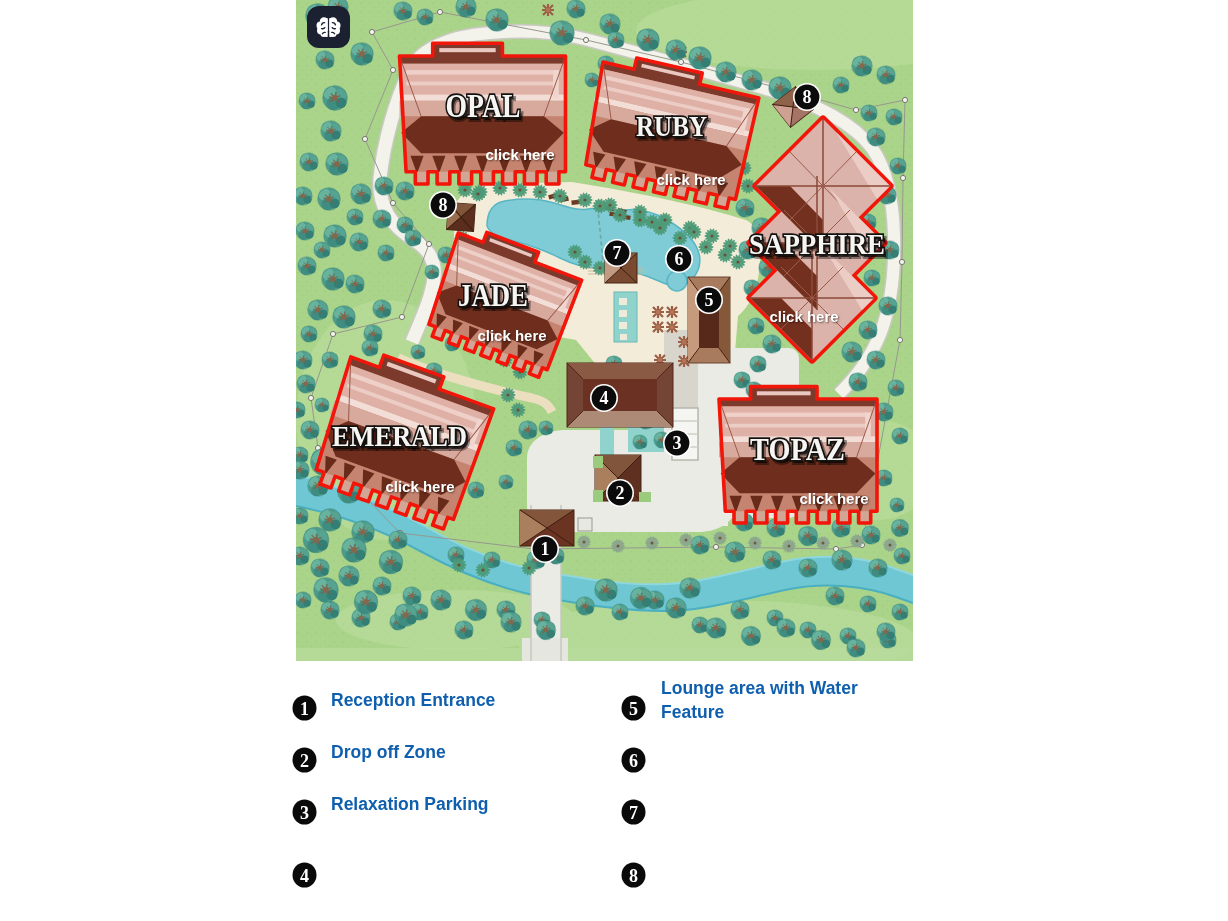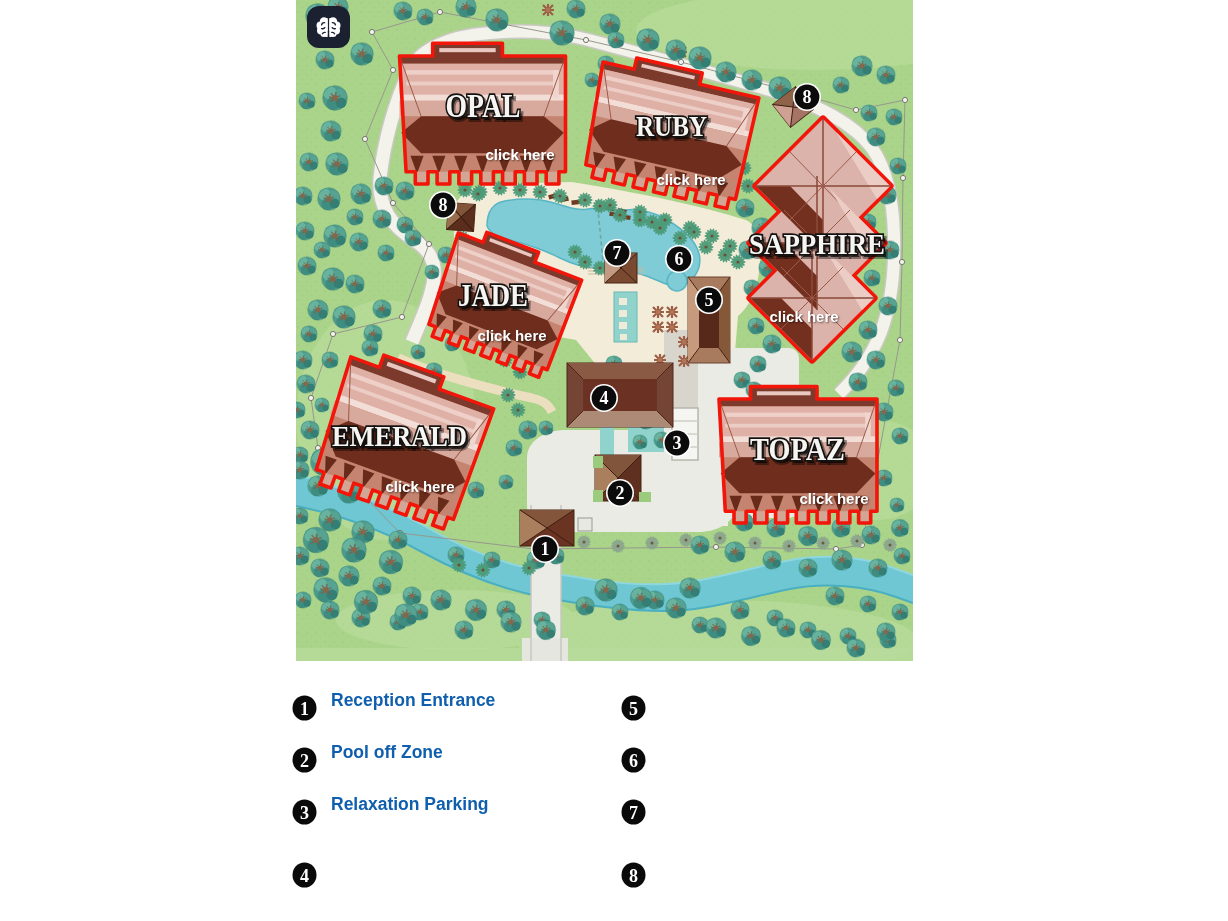--- a/index.html
+++ b/index.html
@@ -687,37 +687,38 @@
 <div class="lnum" style="left:292px;top:695px"><svg width="25" height="26" viewBox="0 0 25 26">
         <ellipse cx="12.5" cy="13" rx="12" ry="12.6" fill="#0a0a0a"></ellipse>
         <text x="12.5" y="19.5" font-family="Liberation Serif, serif" font-weight="bold" font-size="18" fill="#ffffff" text-anchor="middle">1</text>
       </svg></div>
 <div class="ltxt" style="left:331px;top:688px">Reception Entrance</div>
 
 <div class="lnum" style="left:292px;top:747px"><svg width="25" height="26" viewBox="0 0 25 26">
         <ellipse cx="12.5" cy="13" rx="12" ry="12.6" fill="#0a0a0a"></ellipse>
         <text x="12.5" y="19.5" font-family="Liberation Serif, serif" font-weight="bold" font-size="18" fill="#ffffff" text-anchor="middle">2</text>
       </svg></div>
-<div class="ltxt" style="left:331px;top:740px">Pool off Zone</div>
+<div class="ltxt" style="left:331px;top:740px">Drop off Zone</div>
 
 <div class="lnum" style="left:292px;top:799px"><svg width="25" height="26" viewBox="0 0 25 26">
         <ellipse cx="12.5" cy="13" rx="12" ry="12.6" fill="#0a0a0a"></ellipse>
         <text x="12.5" y="19.5" font-family="Liberation Serif, serif" font-weight="bold" font-size="18" fill="#ffffff" text-anchor="middle">3</text>
       </svg></div>
 <div class="ltxt" style="left:331px;top:792px">Relaxation Parking</div>
 
 <div class="lnum" style="left:292px;top:862px"><svg width="25" height="26" viewBox="0 0 25 26">
         <ellipse cx="12.5" cy="13" rx="12" ry="12.6" fill="#0a0a0a"></ellipse>
         <text x="12.5" y="19.5" font-family="Liberation Serif, serif" font-weight="bold" font-size="18" fill="#ffffff" text-anchor="middle">4</text>
       </svg></div>
 
 <div class="lnum" style="left:621px;top:695px"><svg width="25" height="26" viewBox="0 0 25 26">
         <ellipse cx="12.5" cy="13" rx="12" ry="12.6" fill="#0a0a0a"></ellipse>
         <text x="12.5" y="19.5" font-family="Liberation Serif, serif" font-weight="bold" font-size="18" fill="#ffffff" text-anchor="middle">5</text>
       </svg></div>
+<div class="ltxt" style="left:661px;top:676px">Lounge area with Water<br>Feature</div>
 
 <div class="lnum" style="left:621px;top:747px"><svg width="25" height="26" viewBox="0 0 25 26">
         <ellipse cx="12.5" cy="13" rx="12" ry="12.6" fill="#0a0a0a"></ellipse>
         <text x="12.5" y="19.5" font-family="Liberation Serif, serif" font-weight="bold" font-size="18" fill="#ffffff" text-anchor="middle">6</text>
       </svg></div>
 
 <div class="lnum" style="left:621px;top:799px"><svg width="25" height="26" viewBox="0 0 25 26">
         <ellipse cx="12.5" cy="13" rx="12" ry="12.6" fill="#0a0a0a"></ellipse>
         <text x="12.5" y="19.5" font-family="Liberation Serif, serif" font-weight="bold" font-size="18" fill="#ffffff" text-anchor="middle">7</text>
       </svg></div>

